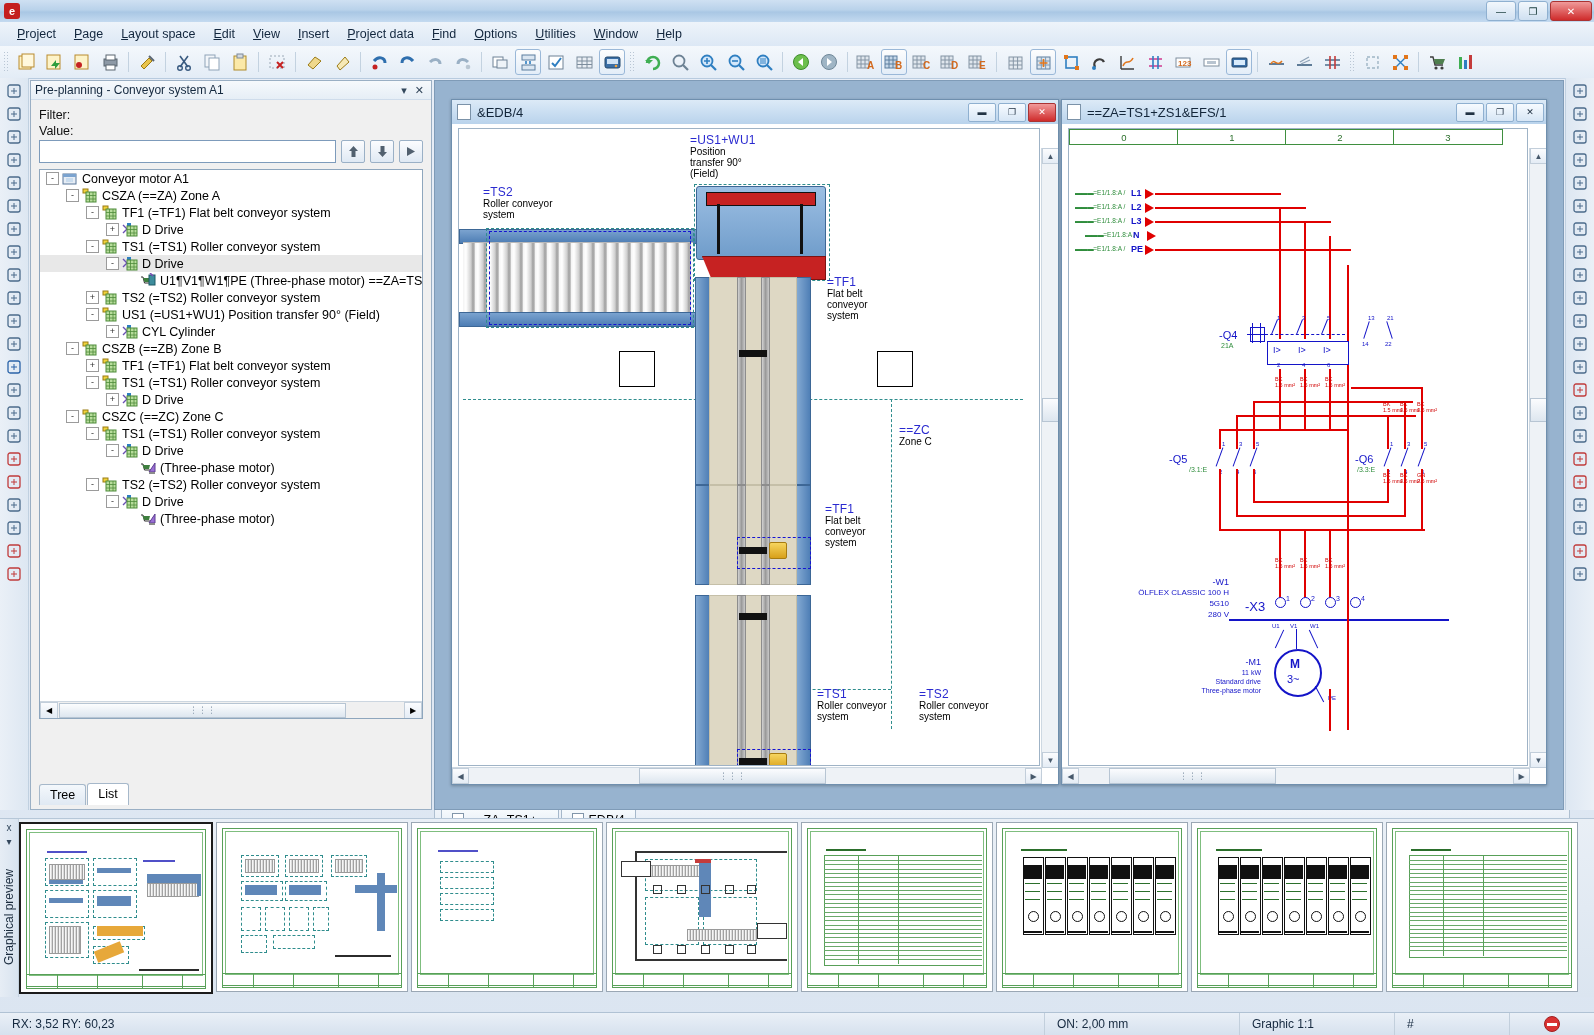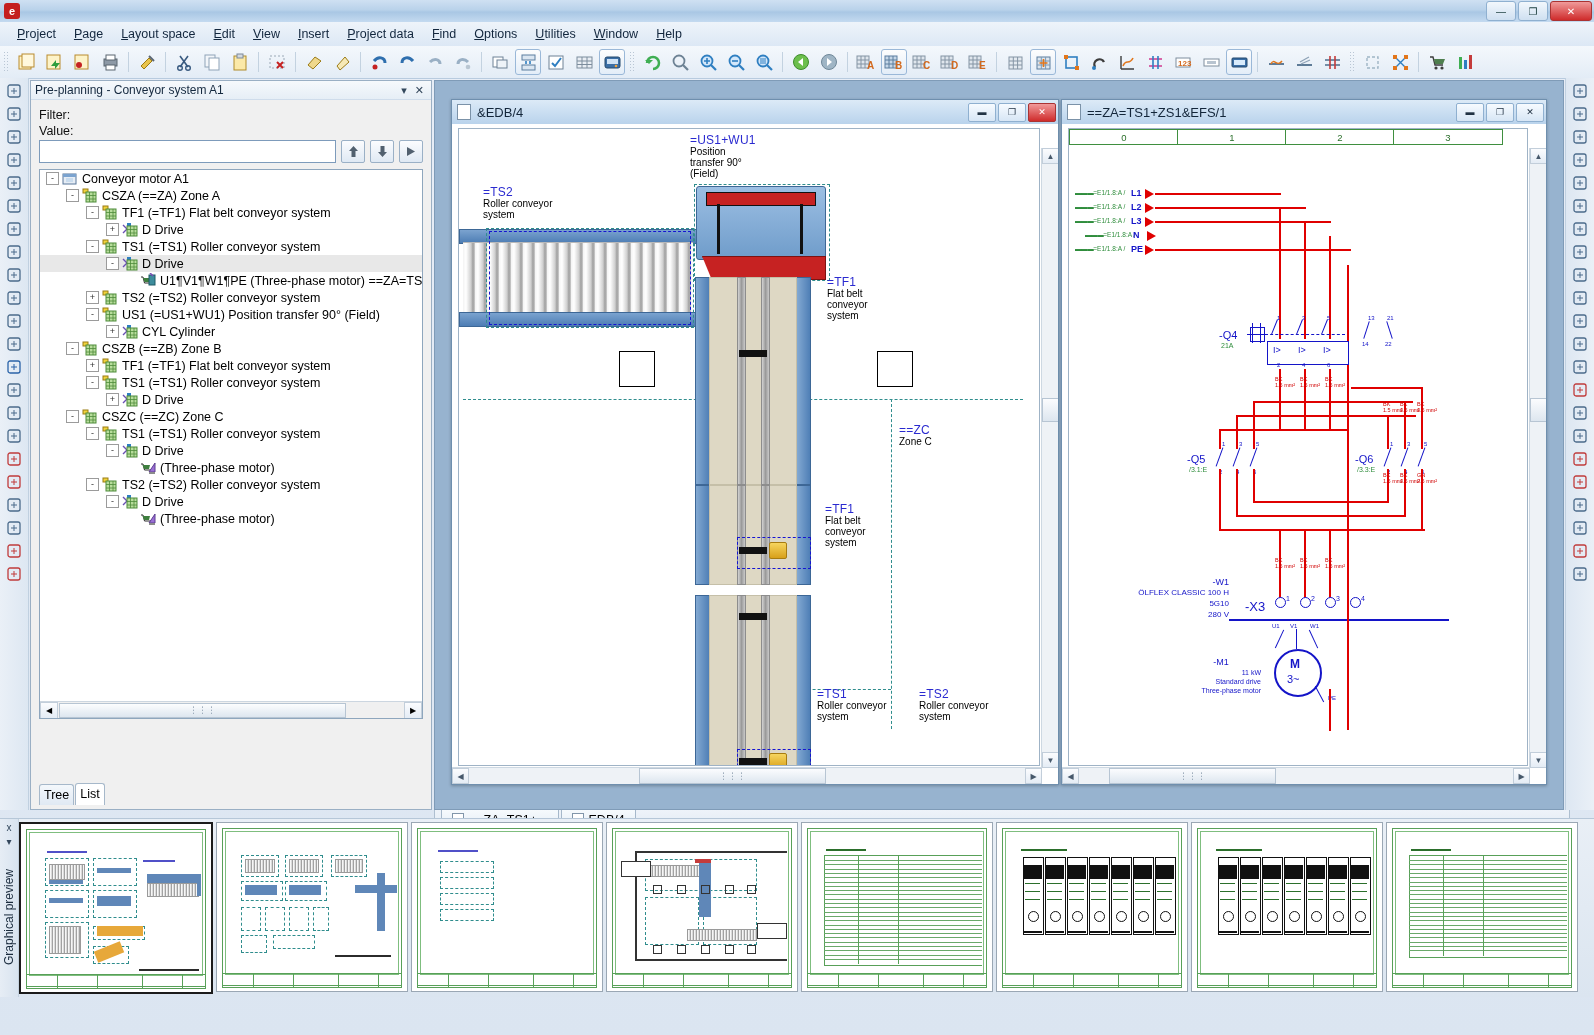--- a/index.html
+++ b/index.html
@@ -91,21 +91,21 @@
   .tico{width:16px;height:15px;margin-right:4px;flex:0 0 auto;}
   .tlabel{font-size:12.5px;color:#000;}
   .hscroll{position:absolute;left:0;bottom:0;height:16px;width:100%;
     background:#f0f0f0;border-top:1px solid #ccd6e0;display:flex;align-items:center;}
   .hs-arrow{width:16px;height:15px;display:flex;align-items:center;justify-content:center;
     background:linear-gradient(180deg,#fbfcfe,#e4ecf5);border:1px solid #c2ceda;font-size:8px}
   .hs-thumb{height:13px;background:linear-gradient(180deg,#fcfdfe,#dde6ef);
     border:1px solid #b7c5d3;margin:0 1px;display:flex;align-items:center;justify-content:center;
     font-size:9px;color:#8294a6}
   .navtabs{position:absolute;left:8px;bottom:4px;display:flex;align-items:flex-end;}
-  .ntab{padding:3px 4px;font-size:12.5px;border:1px solid #a6b8ca;
+  .ntab{padding:3px 10px;font-size:12.5px;border:1px solid #a6b8ca;
     background:linear-gradient(180deg,#f4f8fc,#e0e9f3);border-bottom:none;
     border-radius:3px 3px 0 0;margin-right:1px;}
   .ntab.active{background:#fff;font-weight:normal;padding-bottom:4px;}
 
   
   .mdi{position:absolute;left:434px;top:80px;width:1128px;height:728px;
     background:#97b3cf;border:1px solid #7f9bb7;}
 
   .mdiwin{position:absolute;background:#fff;border:1px solid #6f8fae;
     box-shadow:0 1px 3px rgba(0,0,0,.25);}
@@ -1293,21 +1293,21 @@
             <div class="stxt" style="left:318px;top:186px;font-size:6px">21</div>
             <div class="stxt" style="left:316px;top:212px;font-size:6px">22</div>
 
             <div class="sline" style="left:210px;top:240px;width:2px;height:60px"></div>
             <div class="sline" style="left:235px;top:240px;width:2px;height:60px"></div>
             <div class="sline" style="left:260px;top:240px;width:2px;height:60px"></div>
             <div class="stxt red" style="left:206px;top:247px;font-size:5.5px">BK<br>1.5 mm²</div>
             <div class="stxt red" style="left:231px;top:247px;font-size:5.5px">BK<br>1.5 mm²</div>
             <div class="stxt red" style="left:256px;top:247px;font-size:5.5px">BK<br>1.5 mm²</div>
 
-            <div class="stxt big" style="left:118px;top:324px;">-Q5</div>
+            <div class="stxt big" style="left:100px;top:324px;">-Q5</div>
             <div class="stxt grn" style="left:120px;top:337px;font-size:7px">/3.1:E</div>
             <div class="bline" style="left:150px;top:318px;width:1.3px;height:20px;transform:rotate(20deg)"></div>
             <div class="bline" style="left:167px;top:318px;width:1.3px;height:20px;transform:rotate(20deg)"></div>
             <div class="bline" style="left:184px;top:318px;width:1.3px;height:20px;transform:rotate(20deg)"></div>
             <div class="stxt" style="left:153px;top:312px;font-size:6px">1</div>
             <div class="stxt" style="left:170px;top:312px;font-size:6px">3</div>
             <div class="stxt" style="left:187px;top:312px;font-size:6px">5</div>
             <div class="stxt" style="left:150px;top:340px;font-size:6px">2</div>
             <div class="stxt" style="left:167px;top:340px;font-size:6px">4</div>
             <div class="stxt" style="left:184px;top:340px;font-size:6px">6</div>
@@ -1388,21 +1388,21 @@
             <div class="stxt" style="left:221px;top:528px;font-size:12px;font-weight:bold">M</div>
             <div class="stxt" style="left:218px;top:544px;font-size:11px">3~</div>
             <div class="bline" style="left:210px;top:500px;width:1.4px;height:20px;transform:rotate(25deg)"></div>
             <div class="bline" style="left:227px;top:500px;width:1.4px;height:20px"></div>
             <div class="bline" style="left:244px;top:500px;width:1.4px;height:20px;transform:rotate(-25deg)"></div>
             <div class="bline" style="left:250px;top:556px;width:1.4px;height:18px;transform:rotate(-28deg)"></div>
             <div class="stxt" style="left:203px;top:494px;font-size:6px">U1</div>
             <div class="stxt" style="left:221px;top:494px;font-size:6px">V1</div>
             <div class="stxt" style="left:241px;top:494px;font-size:6px">W1</div>
             <div class="stxt" style="left:259px;top:566px;font-size:6px">PE</div>
-            <div class="stxt" style="left:112px;top:528px;width:80px;text-align:center;font-size:9px">-M1</div>
+            <div class="stxt" style="left:112px;top:528px;width:80px;text-align:right;font-size:9px">-M1</div>
             <div class="stxt" style="left:92px;top:540px;width:100px;text-align:right;font-size:7px">11 kW</div>
             <div class="stxt" style="left:82px;top:549px;width:110px;text-align:right;font-size:7px">Standard drive</div>
             <div class="stxt" style="left:72px;top:558px;width:120px;text-align:right;font-size:7px">Three-phase motor</div>
             <div class="sline" style="left:278px;top:471px;width:2px;height:130px"></div>
             <div class="sline" style="left:260px;top:560px;width:2px;height:42px"></div>
           </div>
         </div>
 
         <div class="vscroll">
           <div class="sc-arrow">▲</div>
@@ -1749,13 +1749,23 @@
             <div class="microgreen" style="left:12px;top:108.7px;width:162px"></div>
             <div class="microgreen" style="left:12px;top:113px;width:162px"></div>
             <div class="microgreen" style="left:12px;top:117.3px;width:162px"></div>
             <div style="position:absolute;left:46px;top:22px;width:1px;height:100.6px;background:#58a058"></div>
             <div style="position:absolute;left:86px;top:22px;width:1px;height:100.6px;background:#58a058"></div>
           </div>
         </div>
       </div>
   </div>
 
+  <div class="statusbar">
+    <div class="sbcell" style="min-width:200px;border-right:none">RX: 3,52   RY: 60,23</div>
+    <div style="flex:1"></div>
+    <div class="sbcell" style="border-left:1px solid #c2cfdc;min-width:170px;justify-content:flex-start">ON: 2,00 mm</div>
+    <div class="sbcell" style="min-width:130px">Graphic 1:1</div>
+    <div class="sbcell" style="min-width:90px">#</div>
+    <div class="sbcell" style="min-width:60px;justify-content:center;border-right:none">
+      <span class="sbred"></span>
+    </div>
+  </div>
 </div>
 
 </body></html>

